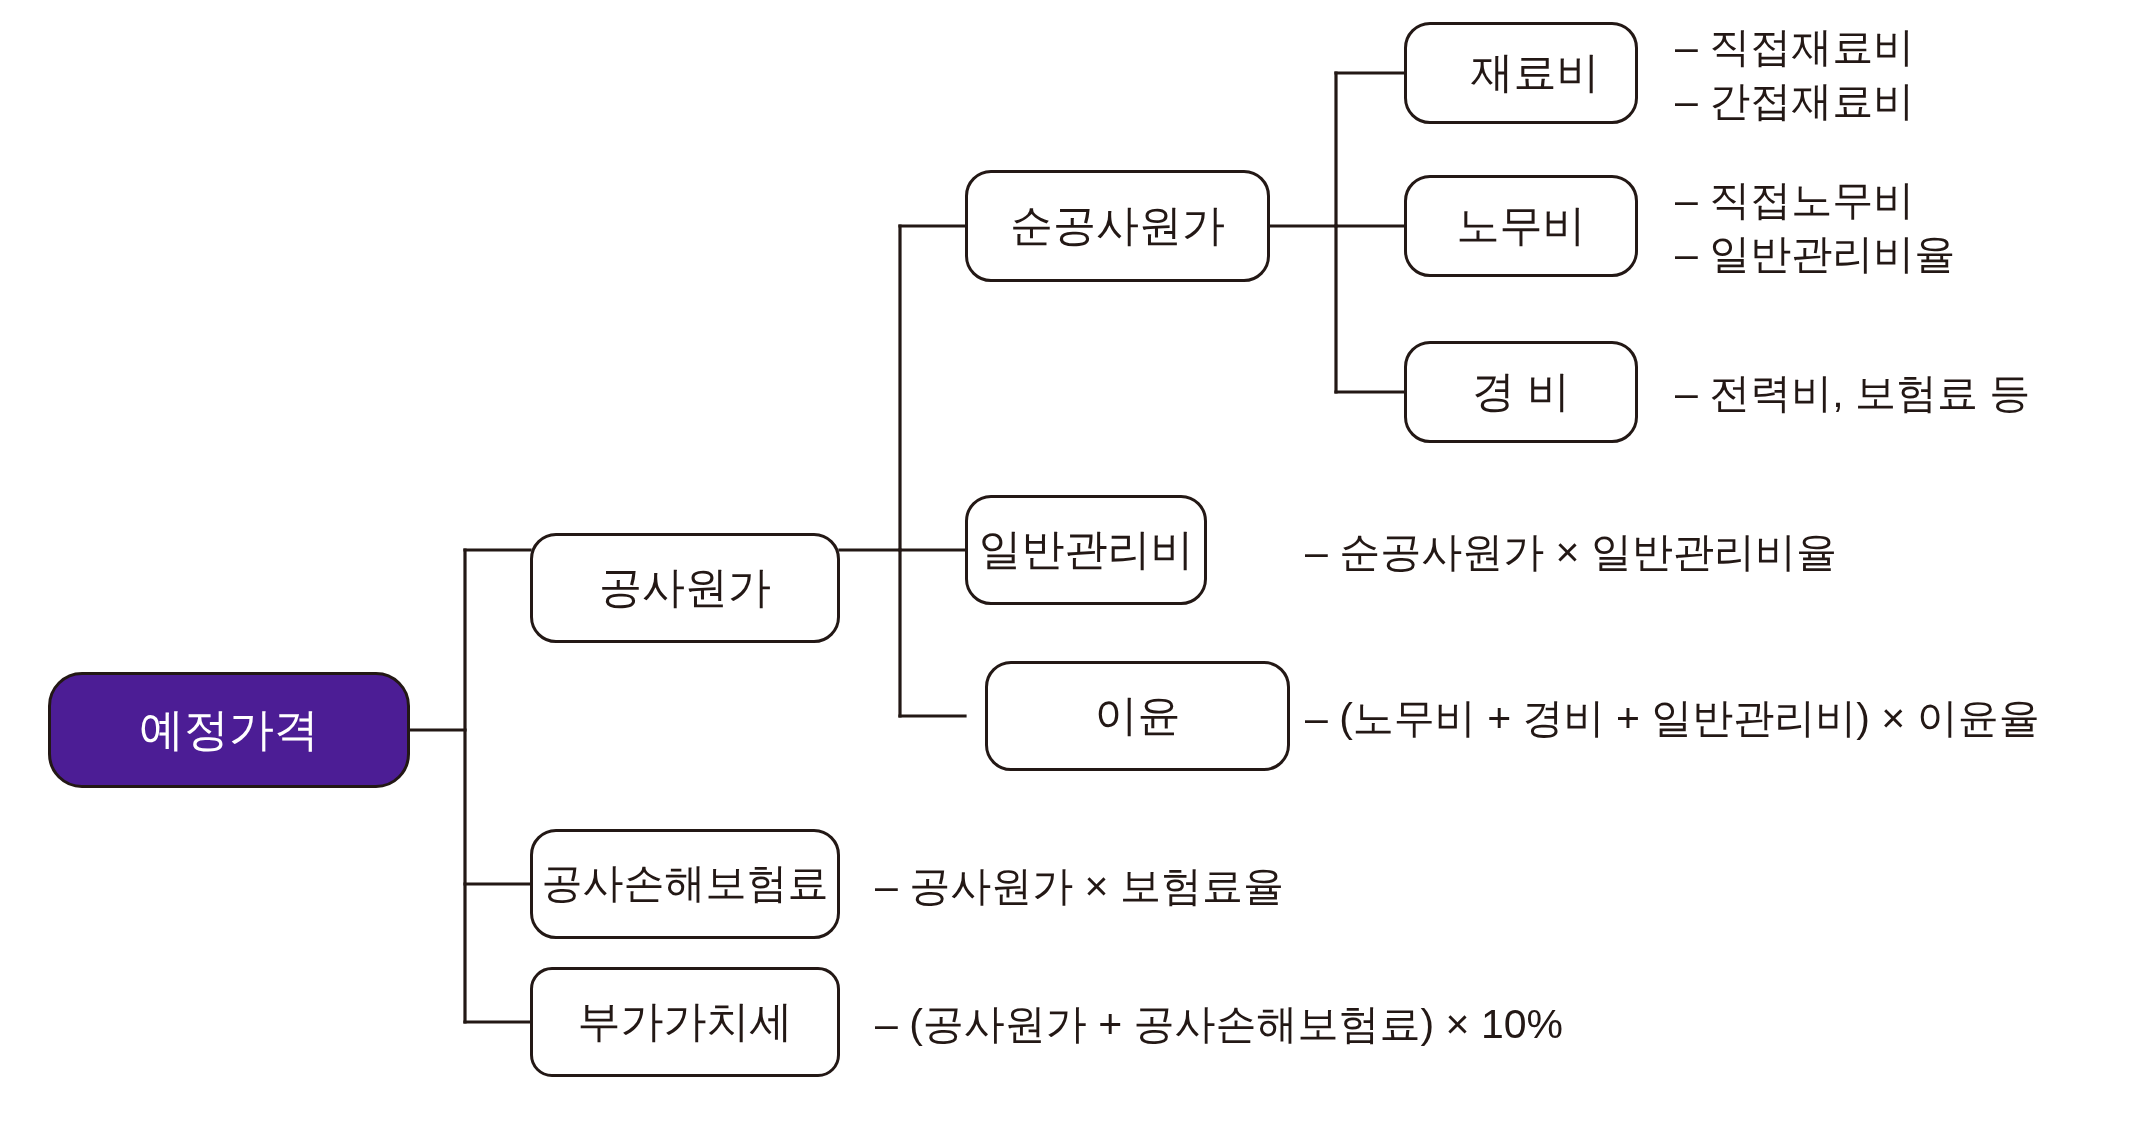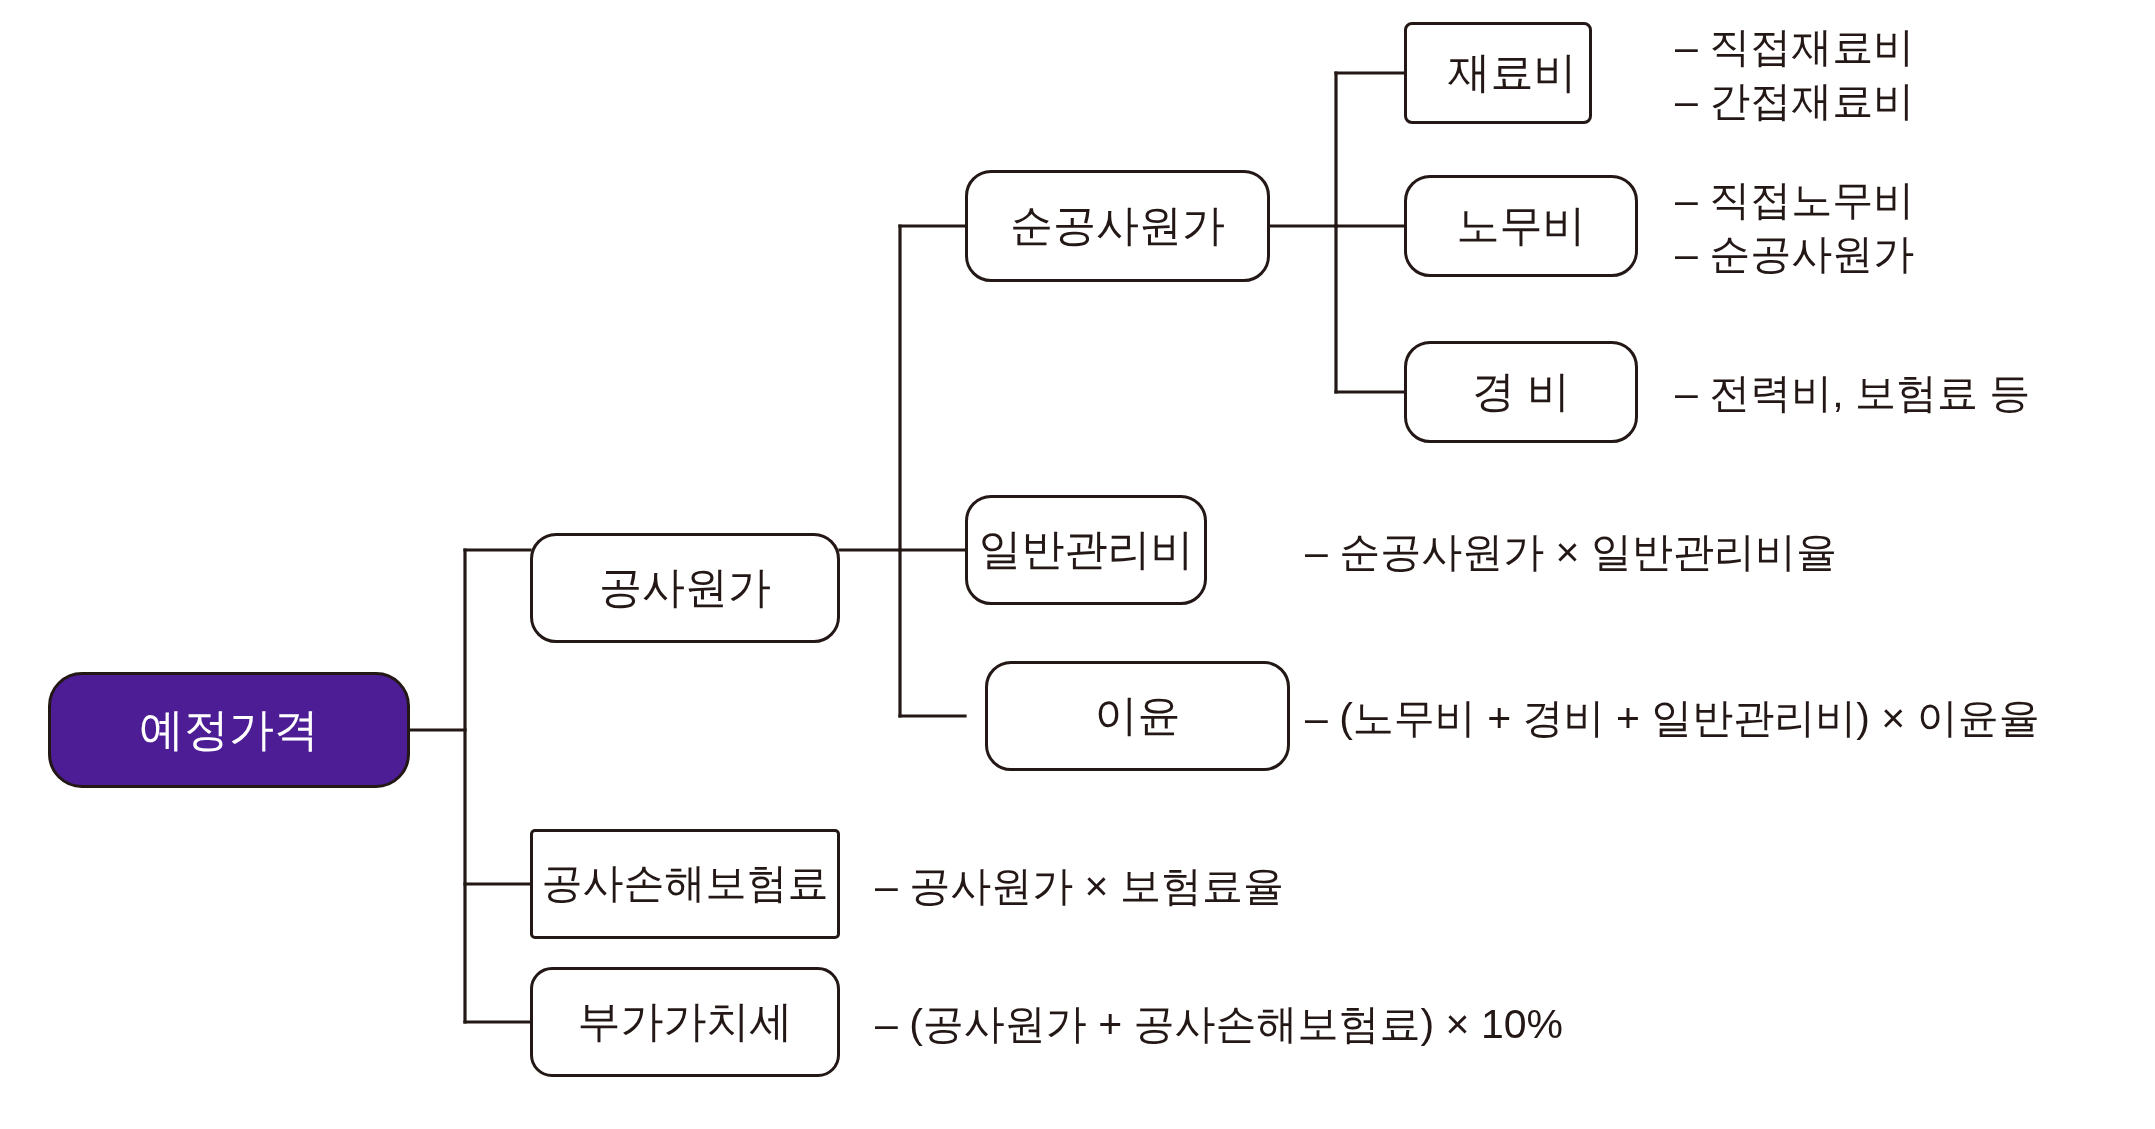--- a/index.html
+++ b/index.html
@@ -74,44 +74,44 @@
       <path d="M1336,73 L1404,73"></path>
       <path d="M1336,226 L1404,226"></path>
       <path d="M1336,392 L1404,392"></path>
     </g>
   </svg>
 
   <div class="node root" style="left:48px; top:672px; width:362px; height:116px; border-radius:34px; font-size:45px;">예정가격</div>
 
   <div class="node" style="left:530px; top:495px; width:310px; height:110px; border-radius:26px; font-size:43px;margin-top:38px;">공사원가</div>
 
-  <div class="node" style="left:530px; top:829px; width:310px; height:110px; border-radius:5px; font-size:41px;">공사손해보험료</div>
+  <div class="node" style="left:530px; top:829px; width:310px; height:110px; border-radius:26px; font-size:41px;">공사손해보험료</div>
 
   <div class="node" style="left:530px; top:967px; width:310px; height:110px; border-radius:22px; font-size:43px;">부가가치세</div>
 
   <div class="node" style="left:965px; top:170px; width:305px; height:112px; border-radius:26px; font-size:43px;">순공사원가</div>
 
   <div class="node" style="left:965px; top:495px; width:242px; height:110px; border-radius:26px; font-size:43px;">일반관리비</div>
 
   <div class="node" style="left:965px; top:661px; width:305px; height:110px; border-radius:26px; font-size:43px;margin-left:20px;">이윤</div>
 
-  <div class="node" style="left:1404px; top:22px; width:188px; height:102px; border-radius:8px; font-size:43px;padding-left:28px;">재료비</div>
+  <div class="node" style="left:1404px; top:22px; width:234px; height:102px; border-radius:26px; font-size:43px;padding-left:28px;">재료비</div>
 
   <div class="node" style="left:1404px; top:175px; width:234px; height:102px; border-radius:26px; font-size:43px;">노무비</div>
 
   <div class="node" style="left:1404px; top:341px; width:234px; height:102px; border-radius:26px; font-size:43px;">경  비</div>
 
   <div class="annot" style="left:1675px; top:20px; font-size:41px;">
     <span class="ln">– 직접재료비</span>
     <span class="ln">– 간접재료비</span>
   </div>
 
   <div class="annot" style="left:1675px; top:173px; font-size:41px;">
     <span class="ln">– 직접노무비</span>
-    <span class="ln">– 순공사원가</span>
+    <span class="ln">– 일반관리비율</span>
   </div>
 
   <div class="annot" style="left:1675px; top:366px; font-size:41px;">
     <span class="ln">– 전력비, 보험료 등</span>
   </div>
 
   <div class="annot" style="left:1305px; top:525px; font-size:41px;">
     <span class="ln">– 순공사원가 × 일반관리비율</span>
   </div>
 

